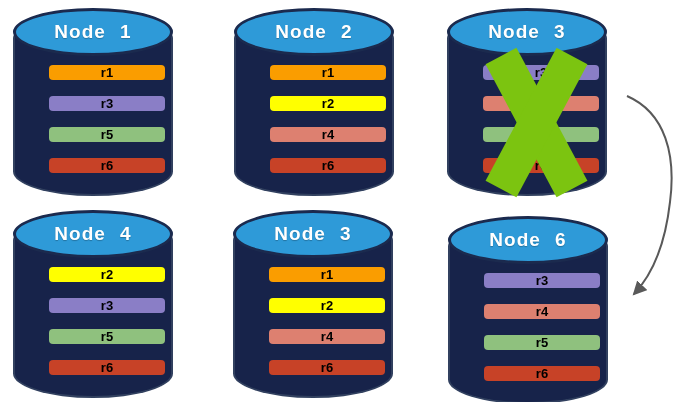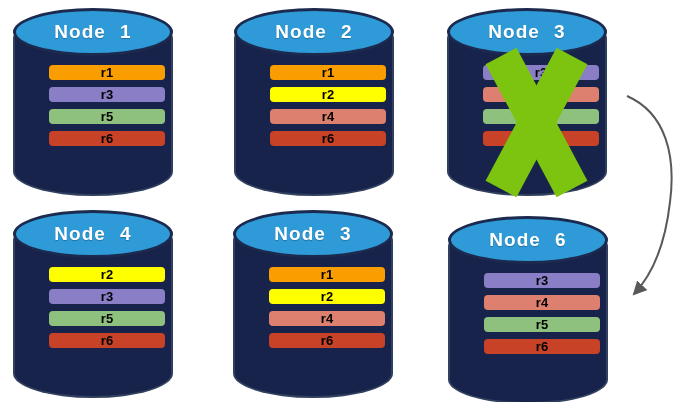--- a/index.html
+++ b/index.html
@@ -35,21 +35,21 @@
     color: #FFFFFF;
     font-size: 19px;
     font-weight: bold;
     letter-spacing: 1px;
     word-spacing: 8px;
     text-shadow: 0 1px 1px rgba(0,0,0,0.25);
   }
   .replicas {
     position: absolute; left: 0; right: 0; top: 57px;
     display: flex; flex-direction: column; align-items: center;
-    gap: 7px;
+    gap: 16px;
     z-index: 3;
     padding-left: 28px;
   }
   .replica {
     width: 116px; height: 15px;
     border-radius: 4px;
     display: flex; align-items: center; justify-content: center;
   }
   .replica-label {
     color: #000000;

